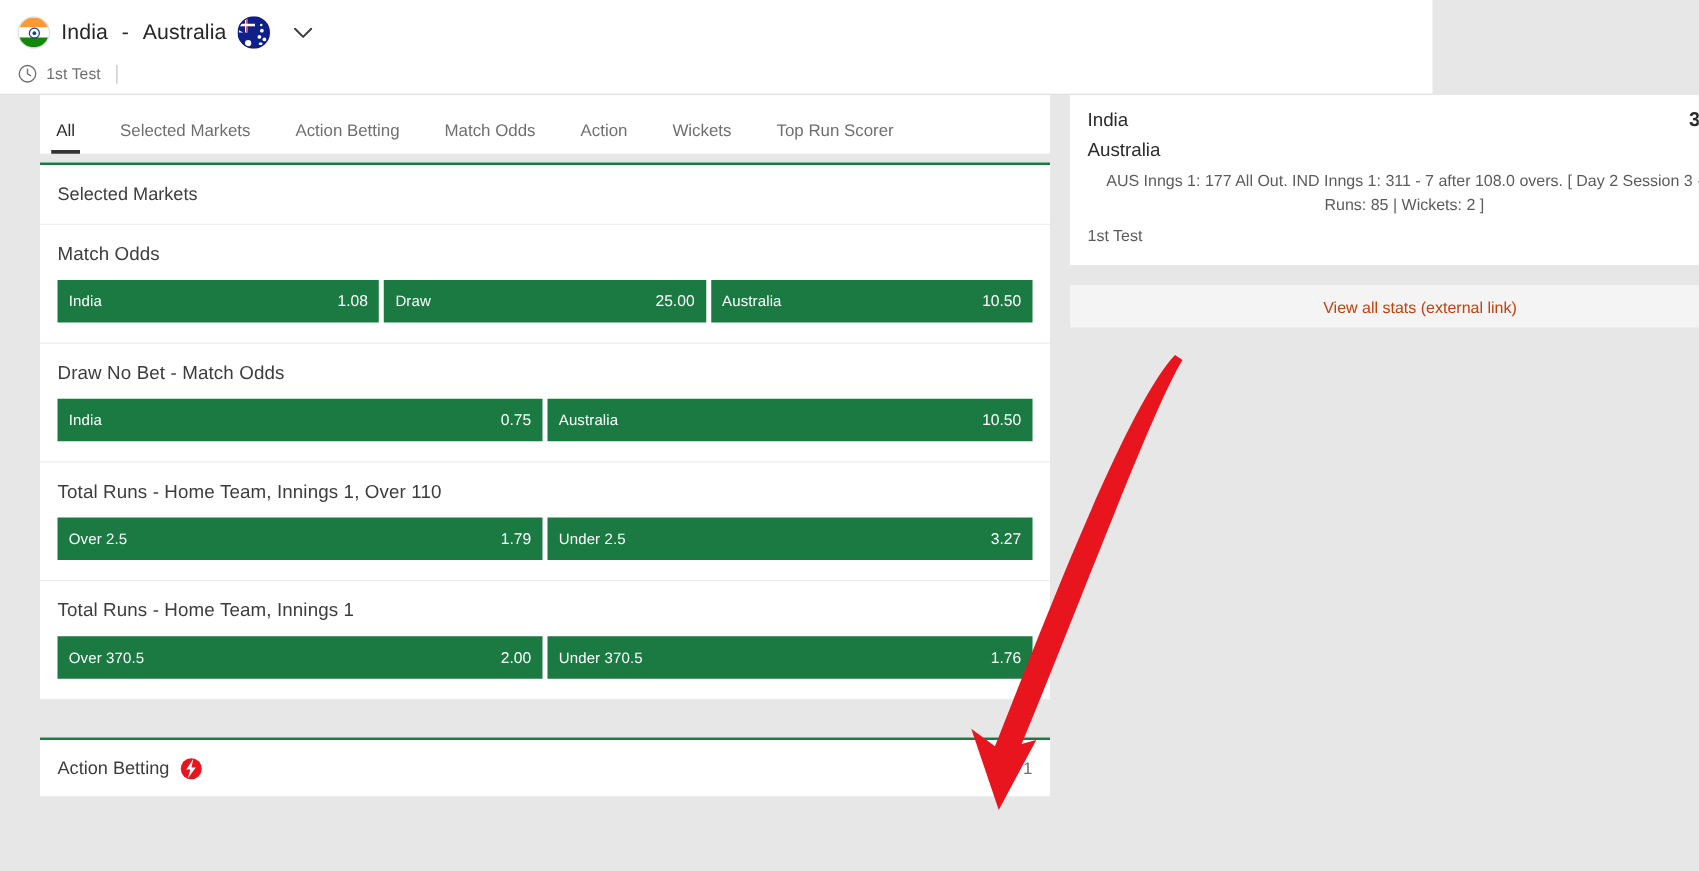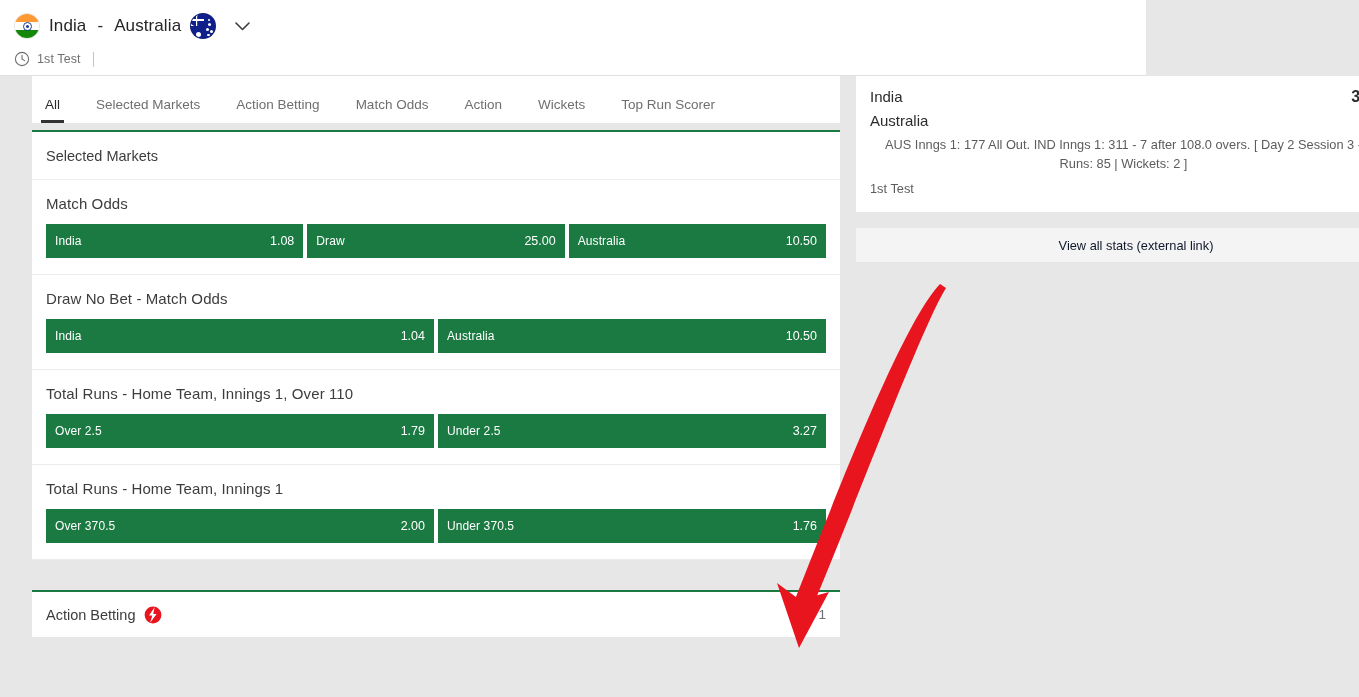--- a/index.html
+++ b/index.html
@@ -189,21 +189,21 @@
   }
   .score-meta { font-size: 12.8px; color: #5c5c5c; margin-top: 8px; }
 
   .stats-link-card {
     background: #f4f4f4;
     height: 34px;
     display: flex; align-items: center; justify-content: center;
     cursor: pointer;
   }
   .stats-link {
-    font-size: 12.8px; color: #0f172a; margin-left: 25px;
+    font-size: 12.8px; color: #c2410c; margin-left: 25px;
   }
 
   
   .annot {
     position: absolute; left: 0; top: 0;
     width: 1359px; height: 697px;
     pointer-events: none;
   }
 </style>
 </head>
@@ -290,21 +290,21 @@
               <span class="odds-value">10.50</span>
             </div>
           </div>
         </div>
 
         <div class="market-block">
           <div class="market-name">Draw No Bet - Match Odds</div>
           <div class="odds-row">
             <div class="odds-btn">
               <span class="odds-label">India</span>
-              <span class="odds-value">1.04</span>
+              <span class="odds-value">0.75</span>
             </div>
             <div class="odds-btn">
               <span class="odds-label">Australia</span>
               <span class="odds-value">10.50</span>
             </div>
           </div>
         </div>
 
         <div class="market-block">
           <div class="market-name">Total Runs - Home Team, Innings 1, Over 110</div>

